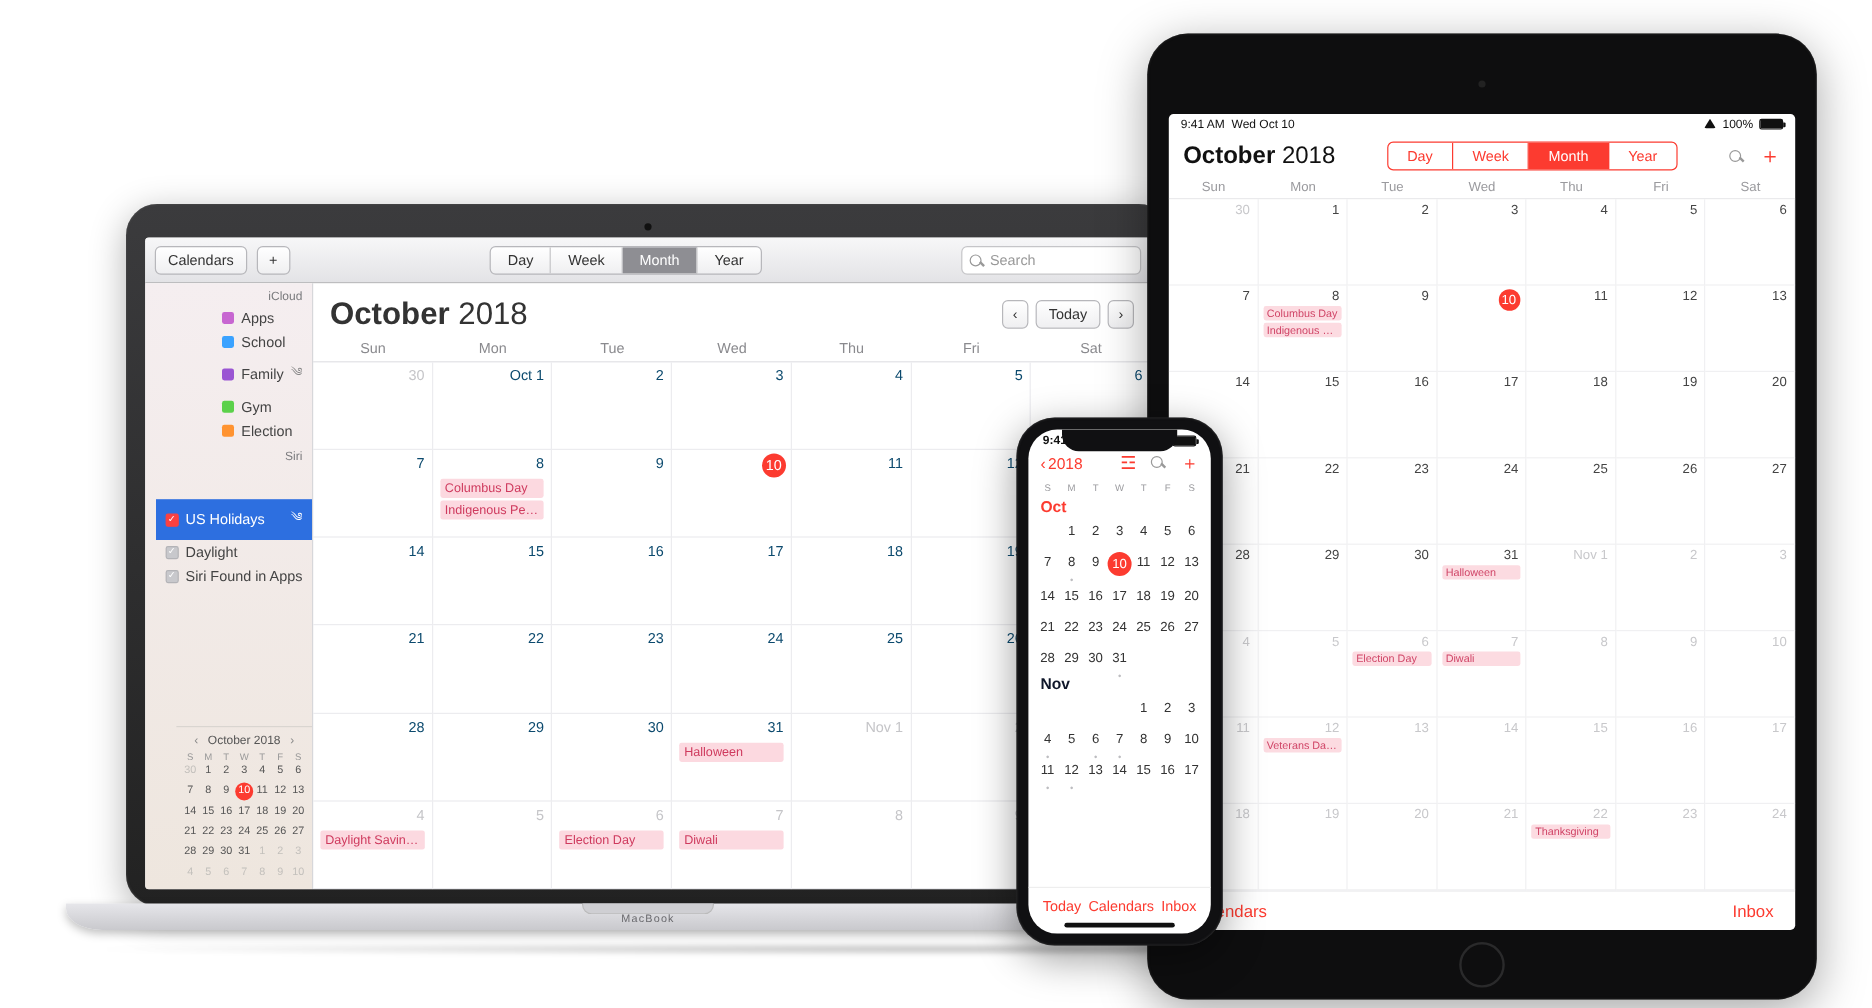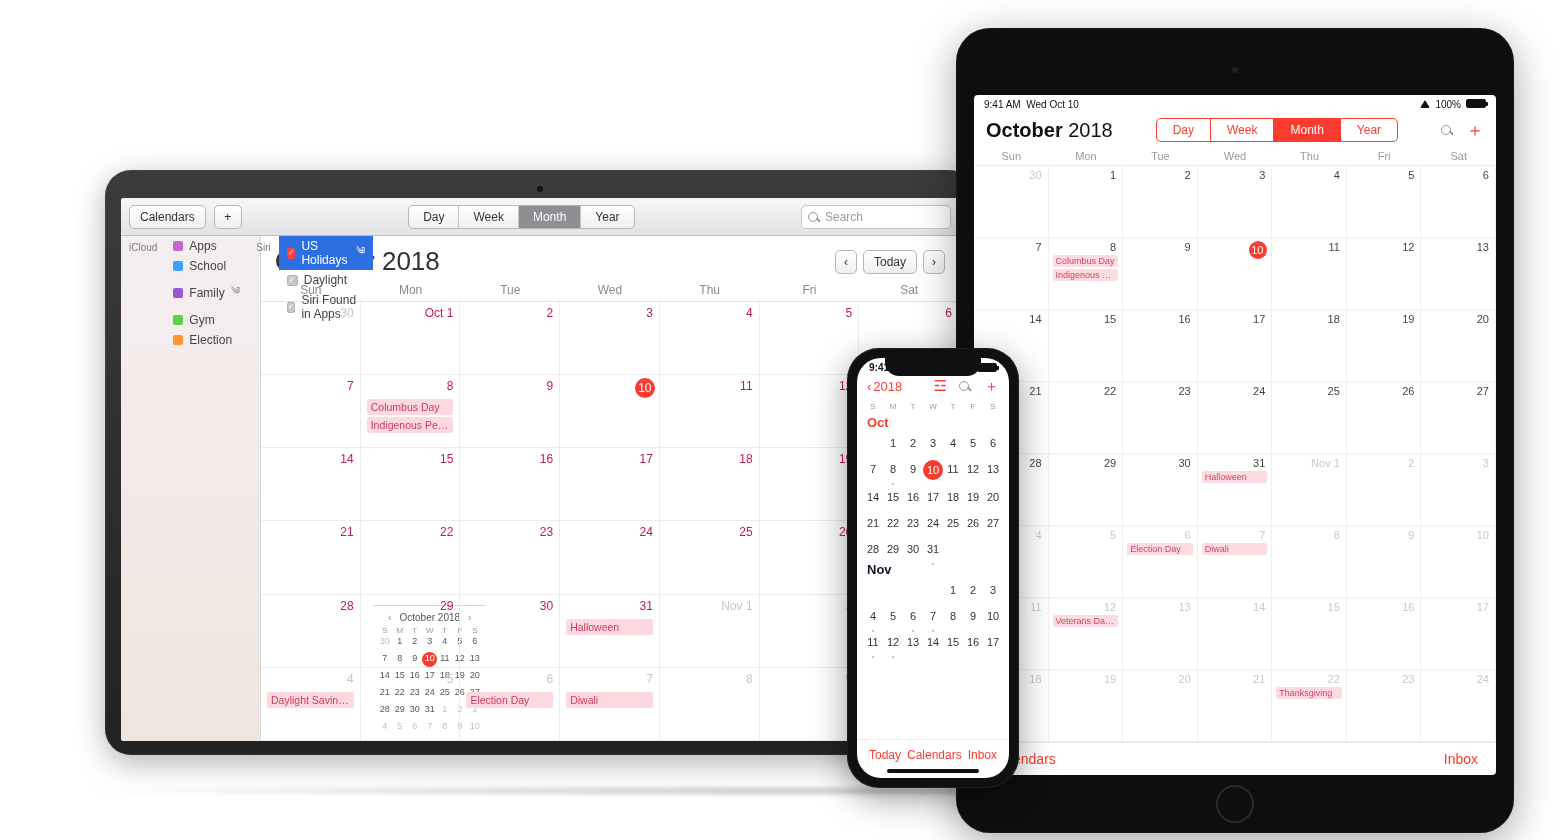--- a/index.html
+++ b/index.html
@@ -22,25 +22,25 @@
   .seg div:last-child{border-right:none;}
   .seg .sel{background:#8e8e93;color:#fff;}
   .btn{border:1px solid #b7b7bb;border-radius:5px;background:linear-gradient(#fff,#efeff1);height:24px;padding:0 10px;font-size:12px;line-height:22px;color:#333;display:inline-flex;align-items:center;cursor:pointer;}
   .spacer{flex:1;}
   .search{border:1px solid #c5c5c8;border-radius:5px;background:#fff;height:24px;width:150px;display:flex;align-items:center;padding:0 6px;color:#999;font-size:12px;gap:4px;}
   .mag::before{content:"";display:inline-block;width:8px;height:8px;border:1.5px solid #999;border-radius:50%;}
   .mag::after{content:"";display:inline-block;width:5px;height:1.5px;background:#999;transform:rotate(45deg);margin-left:-2px;margin-top:7px;}
   .mag{display:inline-flex;}
 
   .mb-body{flex:1;display:flex;min-height:0;}
-  .sidebar{width:140px;background:linear-gradient(#f5eef0,#eee6de);border-right:1px solid #d7d7da;font-size:12px;color:#444;display:flex;flex-direction:row;position:relative;}
+  .sidebar{width:140px;background:linear-gradient(#f5eef0,#eee6de);border-right:1px solid #d7d7da;font-size:12px;color:#444;display:flex;flex-direction:column;position:relative;align-items:flex-end;}
   .sb-h{font-size:10px;color:#7a7a7d;padding:6px 8px 2px;text-transform:none;}
   .sb-item{display:flex;align-items:center;gap:6px;padding:3px 8px;position:relative;}
   .sb-item .sw{width:10px;height:10px;border-radius:2px;}
-  .sb-item.sel{background:#2d6fe0;color:#fff;}
+  .sb-item.sel{background:#2d6fe0;color:#fff;margin-top:28px;}
   .sb-share{margin-left:auto;font-size:10px;color:#888;}
   .sb-item.sel .sb-share{color:#fff;}
   .chk{width:11px;height:11px;border:1px solid #aaa;border-radius:2px;background:#fff;display:inline-flex;align-items:center;justify-content:center;}
   .chk.on{background:#fc4040;border-color:#fc4040;}
   .chk.on::after{content:"✓";color:#fff;font-size:8px;line-height:1;}
   .chk.grey{background:#c8c8cc;border-color:#b3b3b7;}
   .chk.grey::after{content:"✓";color:#fff;font-size:8px;line-height:1;}
 
   .mini{margin-top:auto;border-top:1px solid #d9d5d0;padding:4px 4px 6px;font-size:9px;color:#555;}
   .mini-h{display:flex;align-items:center;justify-content:center;gap:8px;font-size:10px;padding:2px 0 3px;}
@@ -52,21 +52,21 @@
   .mini-grid .d.out{color:#c3c0bc;}
 
   .main{flex:1;display:flex;flex-direction:column;min-width:0;}
   .m-head{display:flex;align-items:center;padding:10px 14px 6px 14px;}
   .m-title{font-size:26px;color:#333;}
   .m-title b{font-weight:700;}
   .m-nav{margin-left:auto;display:flex;gap:6px;}
   .dow{display:grid;grid-template-columns:repeat(7,1fr);font-size:12px;color:#8a8a8e;text-align:center;padding:0 0 4px;border-bottom:1px solid #e2e2e5;}
   .grid{flex:1;display:grid;grid-template-columns:repeat(7,1fr);grid-template-rows:repeat(6,1fr);min-height:0;}
   .cell{border-right:1px solid #ececef;border-bottom:1px solid #ececef;position:relative;padding:4px 6px;font-size:12px;color:#555;overflow:hidden;}
-  .cell .num{position:absolute;top:4px;right:6px;font-size:12px;color:#be185d;}
+  .cell .num{position:absolute;top:4px;right:6px;font-size:12px;color:#0c4a6e;}
   .cell.out .num{color:#c5c5c8;}
   .cell.today .num{background:#fc3b30;color:#fff;border-radius:50%;width:20px;height:20px;line-height:20px;text-align:center;right:4px;top:3px;}
   .ev{margin-top:20px;background:#fcd9e0;color:#cf3a5e;font-size:10.5px;line-height:14px;padding:1px 4px;border-radius:2px;white-space:nowrap;overflow:hidden;text-overflow:ellipsis;margin-bottom:2px;}
   .ev+.ev{margin-top:0;}
 
   
   .ipad{position:absolute;left:956px;top:28px;width:558px;}
   .ip-bezel{background:#0e0e0f;border-radius:34px;padding:73px 18px 54px 18px;box-shadow:0 10px 40px rgba(0,0,0,.35),inset 0 0 2px #333;}
   .ip-home{width:38px;height:38px;border:2px solid #2a2a2b;border-radius:50%;margin:10px auto -44px;}
   .ip-cam{width:6px;height:6px;border-radius:50%;background:#222;margin:-34px auto 22px;}
@@ -403,20 +403,24 @@
                 </div>
                 <div class="cell out">
                   <span class="num">10</span>
                 </div>
               </div>
           </div>
         </div>
 
       </div>
     </div>
+    <div class="mb-base">
+        <div class="mb-notch"></div>
+        <div class="mb-brand">MacBook</div>
+      </div>
   </div>
 
   <div class="ipad">
     <div class="ip-bezel">
       <div class="ip-cam"></div>
       <div class="ip-screen">
         <div class="ip-status">
           <span><span>9:41 AM</span>&nbsp;&nbsp;<span>Wed Oct 10</span></span>
           <span class="r">
               <span class="wifi"></span>

